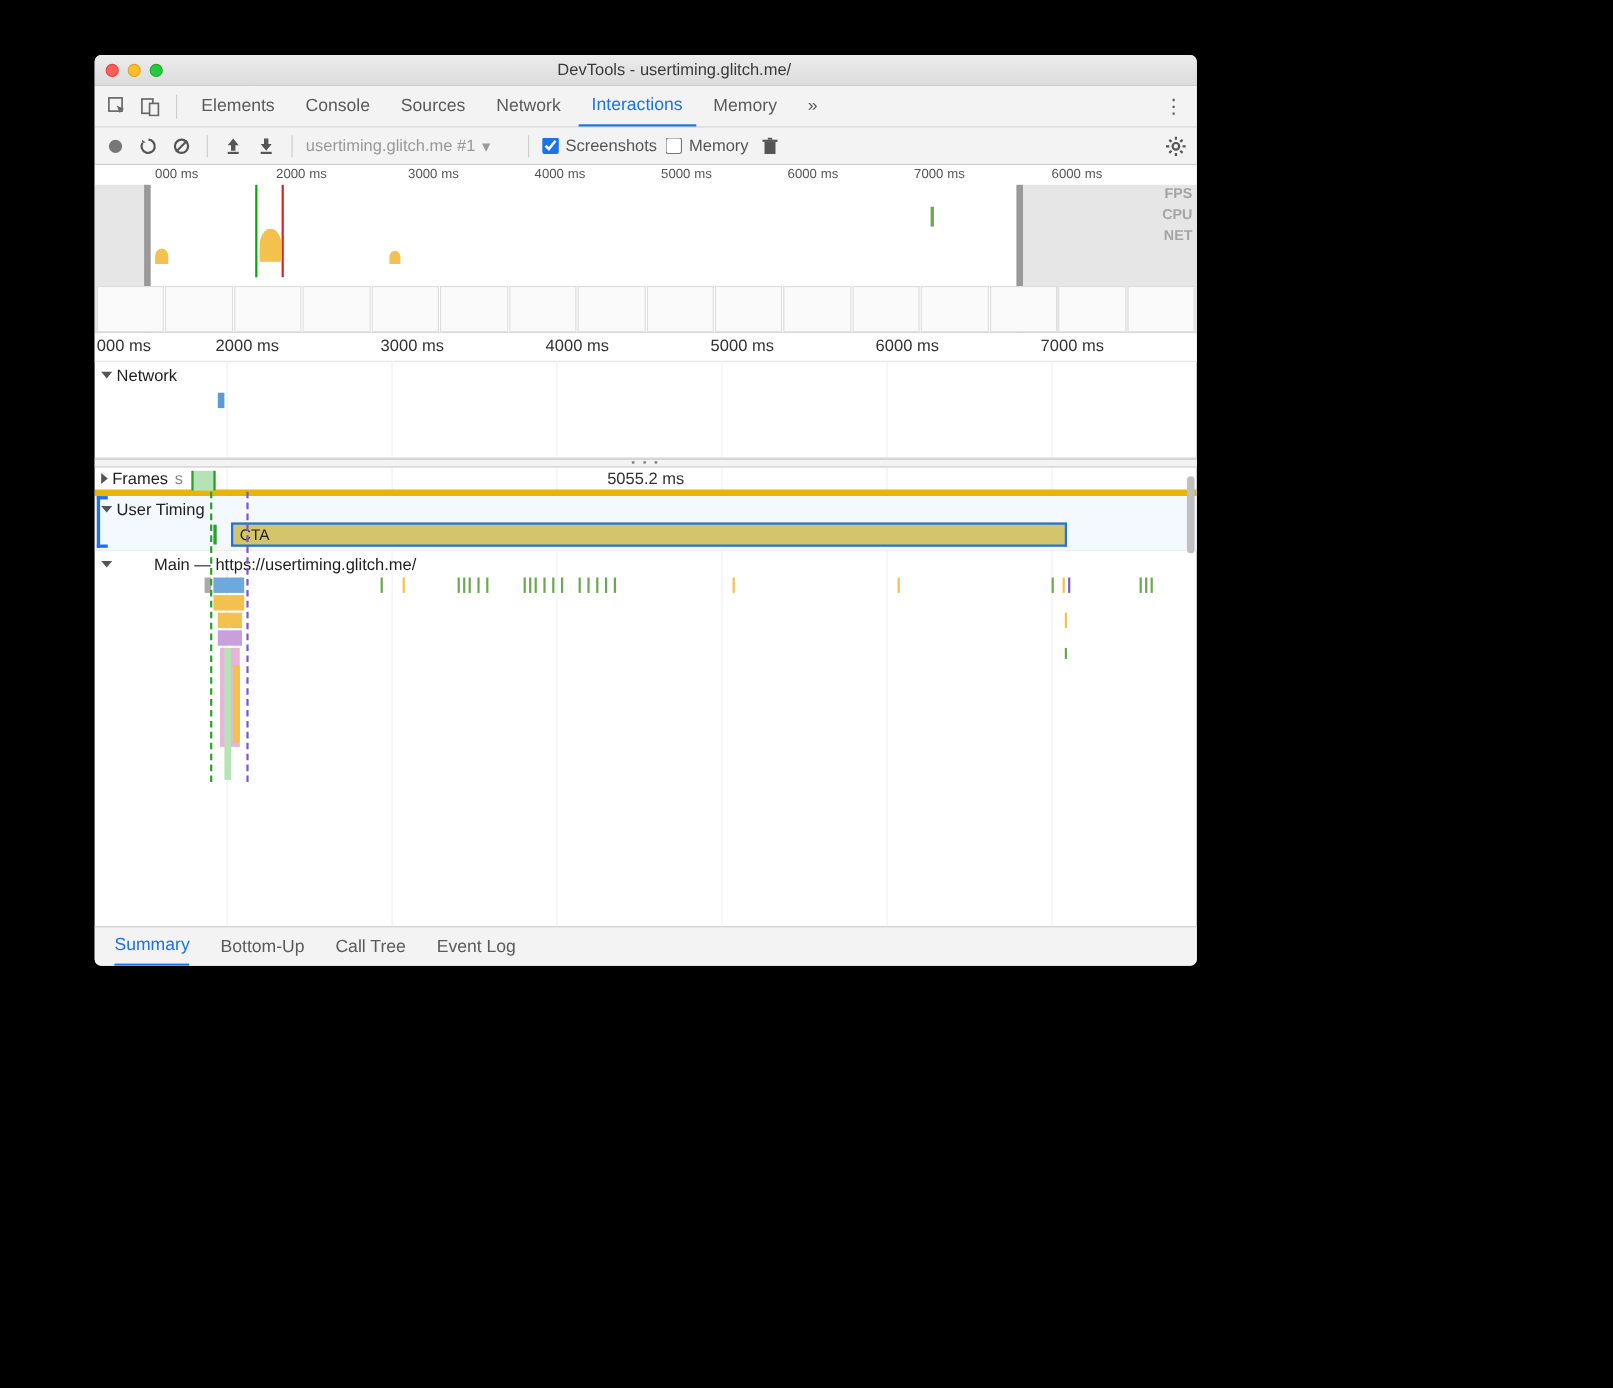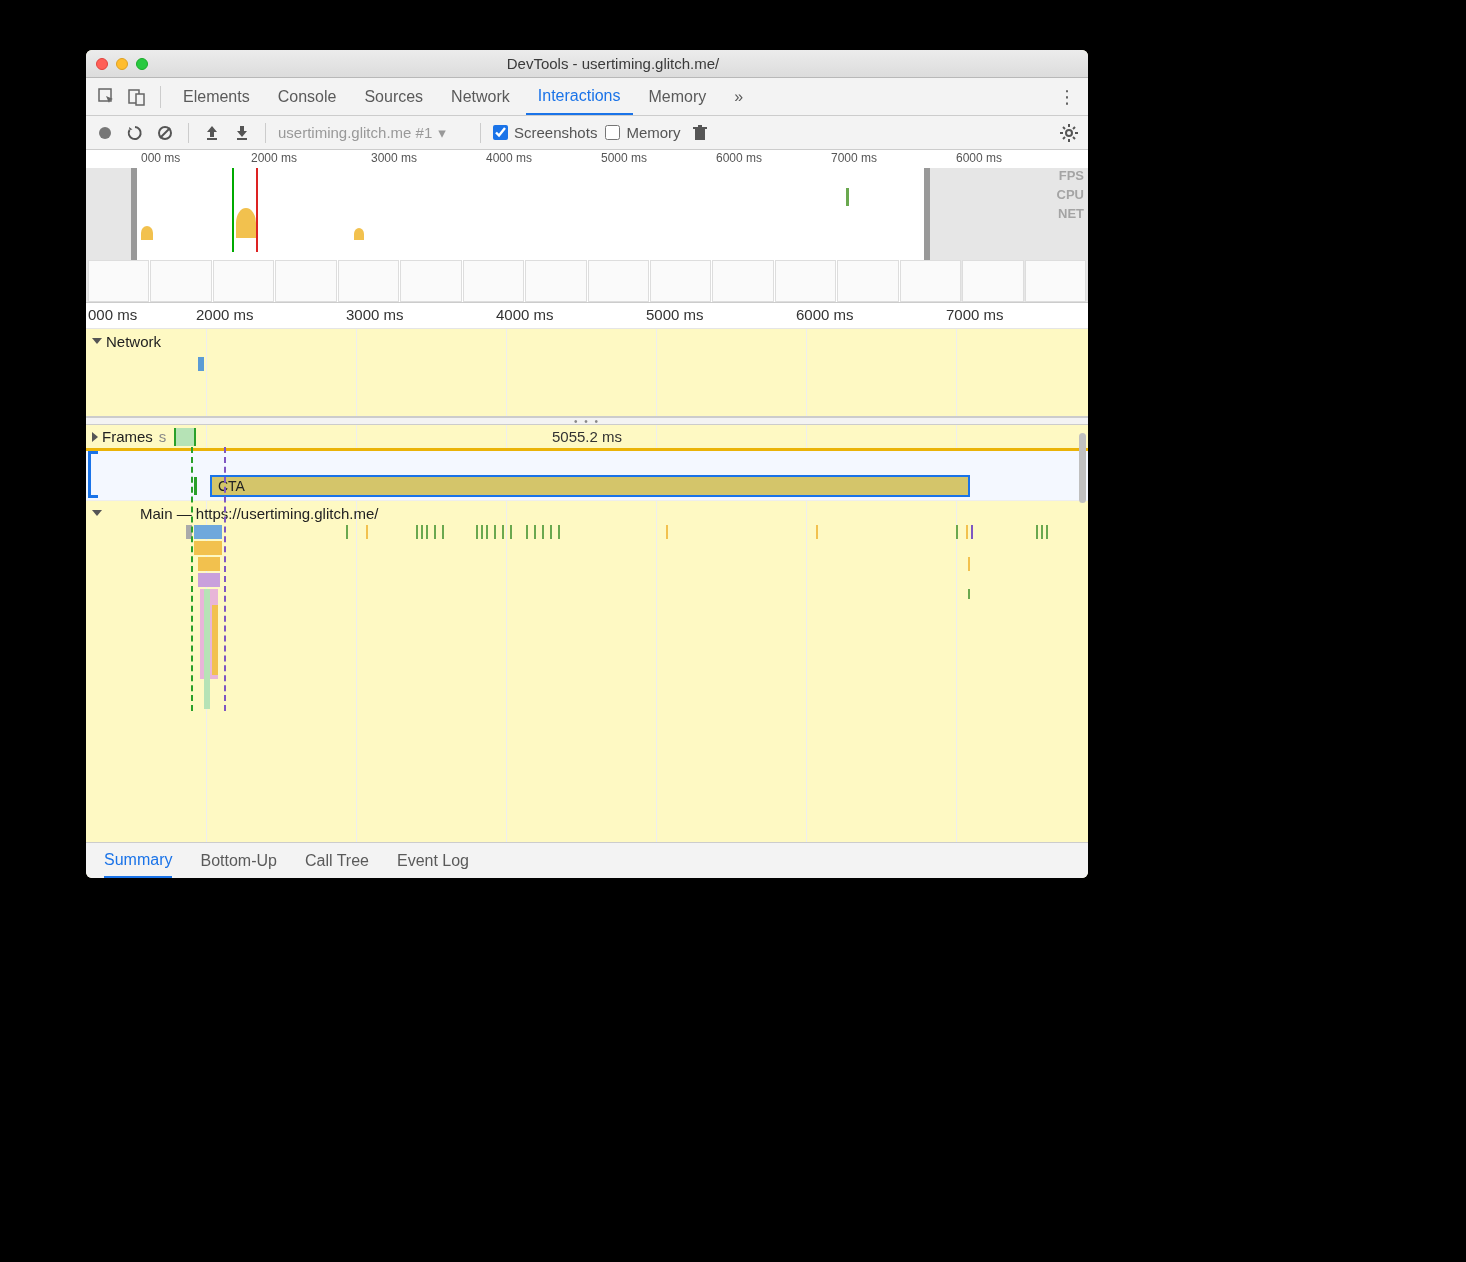--- a/index.html
+++ b/index.html
@@ -10,21 +10,21 @@
     width: 1466px;
     height: 1262px;
     position: relative;
   }
   .window {
     position: absolute;
     left: 86px;
     top: 50px;
     width: 1002px;
     height: 828px;
-    background: #fef9c3;
+    background: #ffffff;
     border-radius: 6px;
     box-shadow: 0 20px 60px rgba(0,0,0,0.6);
     overflow: hidden;
     display: flex;
     flex-direction: column;
   }
   
   .titlebar {
     height: 28px;
     background: linear-gradient(#ececec,#dcdcdc);
@@ -124,21 +124,21 @@
   }
   
   .net-track { height:88px; position:relative; border-bottom:1px solid #ccc;}
   .net-track .track-head { position:absolute; top:0; left:0;}
   .net-bar { position:absolute; top:28px; width:6px; height:14px; background:#5b9bd5;}
   
   .h-divider { height:8px; background:#f3f3f3; border-top:1px solid #ccc; border-bottom:1px solid #ccc; text-align:center; font-size:10px; color:#888; line-height:7px; letter-spacing:2px; cursor:row-resize;}
   
   .lower-pane { position:relative; flex:1; overflow:hidden; }
   .lower-scroll { position:absolute; inset:0; overflow:hidden;}
-  .frames-row { height:26px; display:flex; align-items:center; position:relative; border-bottom:3px solid #eab308;text-align:right;}
+  .frames-row { height:26px; display:flex; align-items:center; position:relative; border-bottom:6px solid #eab308;text-align:right;}
   .frames-row .track-head { position:absolute; left:0;}
   .frames-row .ms-label { position:absolute; left:50%; transform:translateX(-50%); font-size:15px; color:#333;}
   .frame-chip { position:absolute; left:88px; top:3px; width:22px; height:18px; background:#b6e3b6; border-left:2px solid #2aa02a; border-right:2px solid #2aa02a;}
   .interactions-row { height:26px; border-bottom:1px solid #eee;}
   .usertiming-row { height:50px; position:relative; border-bottom:1px solid #eee;}
   .usertiming-row .bg { position:absolute; inset:0; background:#f4f8ff;}
   .ut-bracket { position:absolute; left:2px; top:0; bottom:2px; width:10px; border-left:3px solid #1a73e8; border-top:3px solid #1a73e8; border-bottom:3px solid #1a73e8;}
   .cta-bar {
     position:absolute; left:124px; top:24px; height:22px; width:760px;
     background:#d4c56a; border:2px solid #1a73e8; color:#222; font-size:14px;
@@ -365,20 +365,24 @@
           <span style="margin-left:2px;color:#888">s</span>
         </div>
         <div class="frame-chip"></div>
         <div class="ms-label">5055.2 ms</div>
       </div>
 
 
       <div class="usertiming-row track-row">
         <div class="bg"></div>
         <div class="ut-bracket"></div>
+        <div class="track-head" style="position:relative">
+          <div class="disclose down"></div>
+          <span>User Timing</span>
+        </div>
         <div class="ut-tick" style="left:108px"></div>
         <div class="cta-bar">
           <span>CTA</span>
         </div>
       </div>
 
       <div class="main-row track-row">
         <div class="track-head">
           <div class="disclose down"></div>
           <span>Main — https://usertiming.glitch.me/</span>

